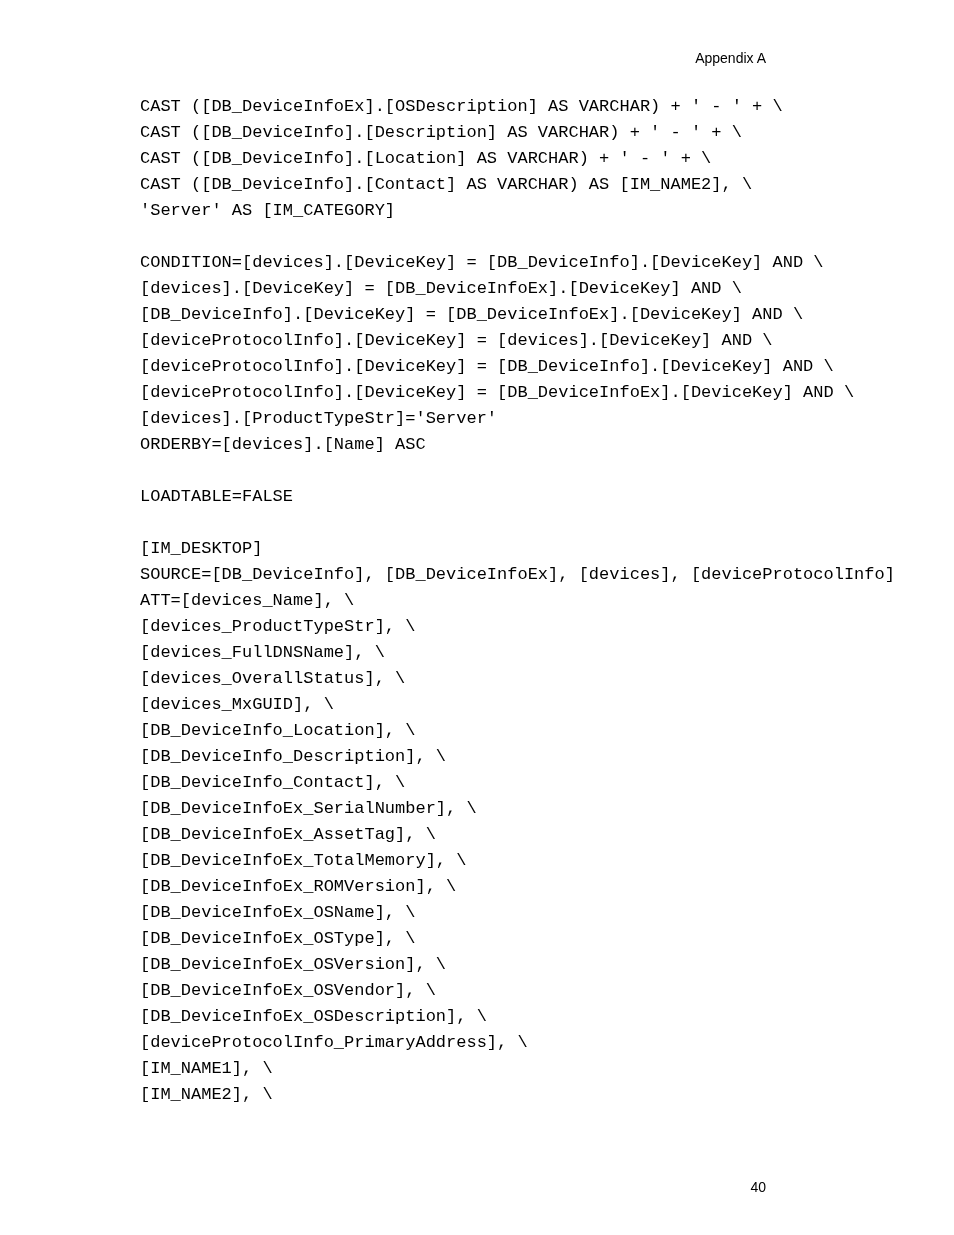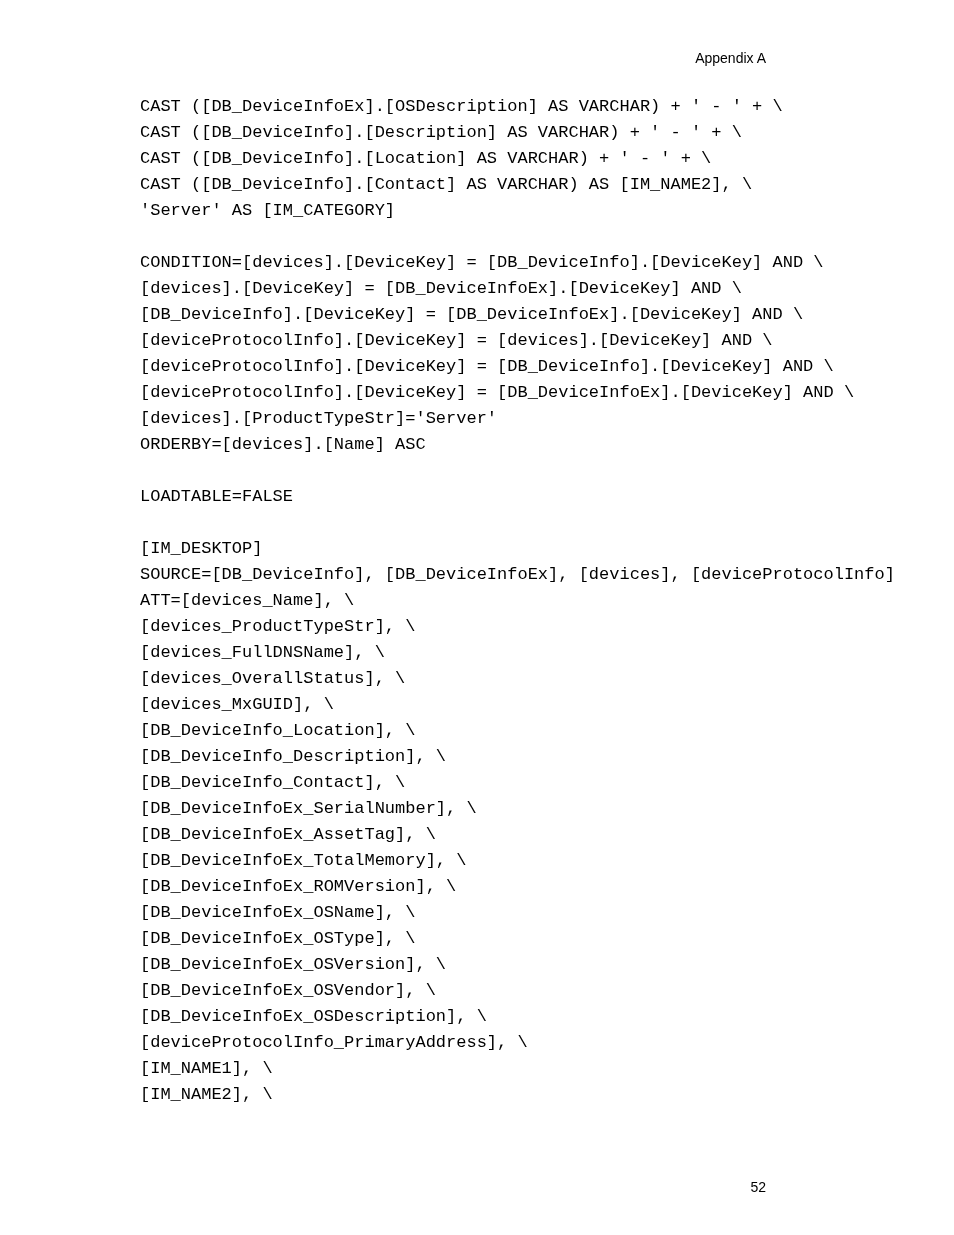--- a/index.html
+++ b/index.html
@@ -74,14 +74,14 @@
 [DB_DeviceInfoEx_TotalMemory], \
 [DB_DeviceInfoEx_ROMVersion], \
 [DB_DeviceInfoEx_OSName], \
 [DB_DeviceInfoEx_OSType], \
 [DB_DeviceInfoEx_OSVersion], \
 [DB_DeviceInfoEx_OSVendor], \
 [DB_DeviceInfoEx_OSDescription], \
 [deviceProtocolInfo_PrimaryAddress], \
 [IM_NAME1], \
 [IM_NAME2], \</div>
-  <div class="footer">52</div>
+  <div class="footer">40</div>
 </div>
 
 </body></html>

